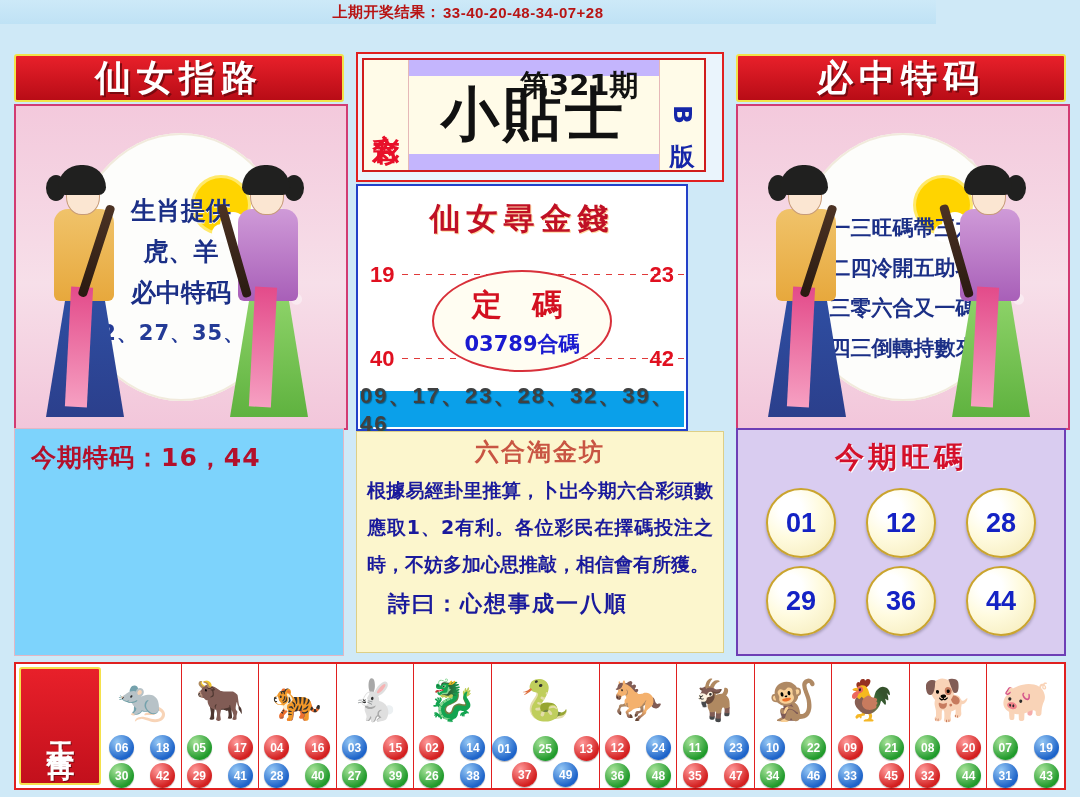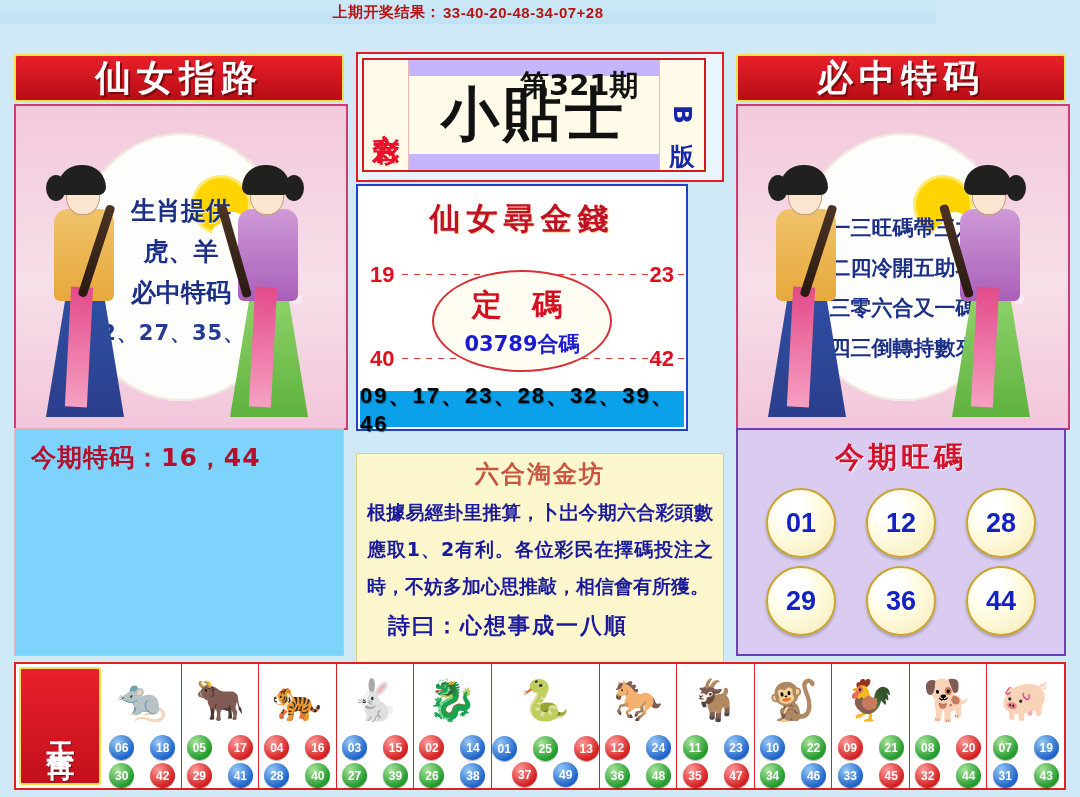--- a/index.html
+++ b/index.html
@@ -230,27 +230,27 @@
   }
   #ding-ellipse .code{
     margin-top:4px;font-size:21px;font-weight:bold;color:#1a1ad0;
     font-family:"DejaVu Sans", sans-serif;
   }
   #mid-blue-bar{
     position:absolute;left:2px;right:2px;bottom:2px;height:36px;
     background:#0aa0ea;display:flex;align-items:center;justify-content:center;
   }
   #mid-blue-bar span{
-    color:#000000;font-size:22px;font-weight:bold;letter-spacing:2px;
+    color:#404040;font-size:22px;font-weight:bold;letter-spacing:2px;
     font-family:"Liberation Sans",sans-serif;
     text-shadow:1px 1px 1px #05608f;
   }
 
   #mid-bottom{
-    left:356px;top:429px;width:368px;height:222px;
+    left:356px;top:407px;width:368px;height:222px;
     background:#fcf6cd;border:1px solid #ddcf87;
     overflow:hidden;
   }
   #mid-bottom .head{
     text-align:center;font-size:24px;font-weight:bold;color:#c0392b;
     letter-spacing:2px;margin-top:4px;opacity:.85;
     font-family:"DejaVu Sans", sans-serif;
   }
   #mid-bottom .para{
     margin:4px 10px 0 10px;font-size:19px;line-height:37px;color:#1a1a9c;

